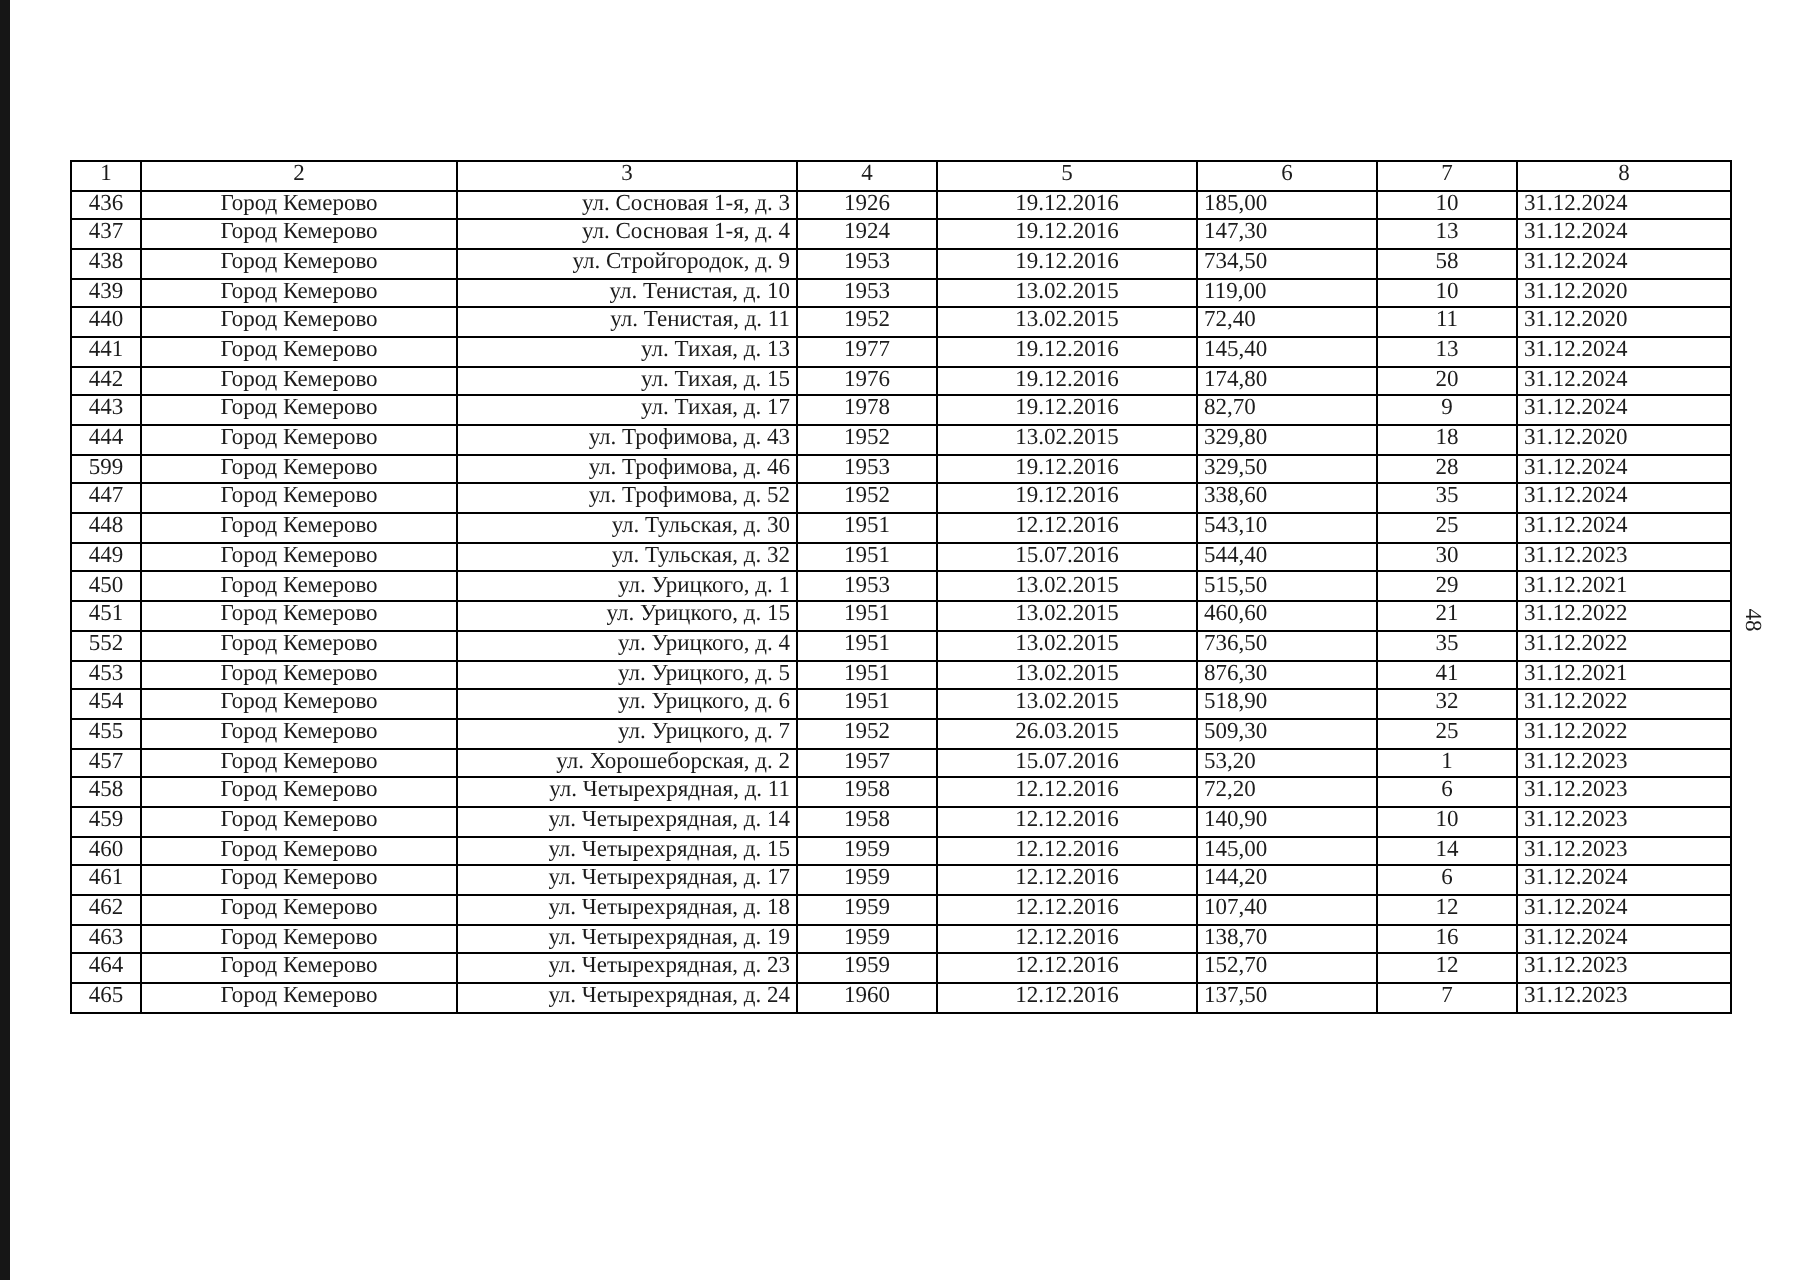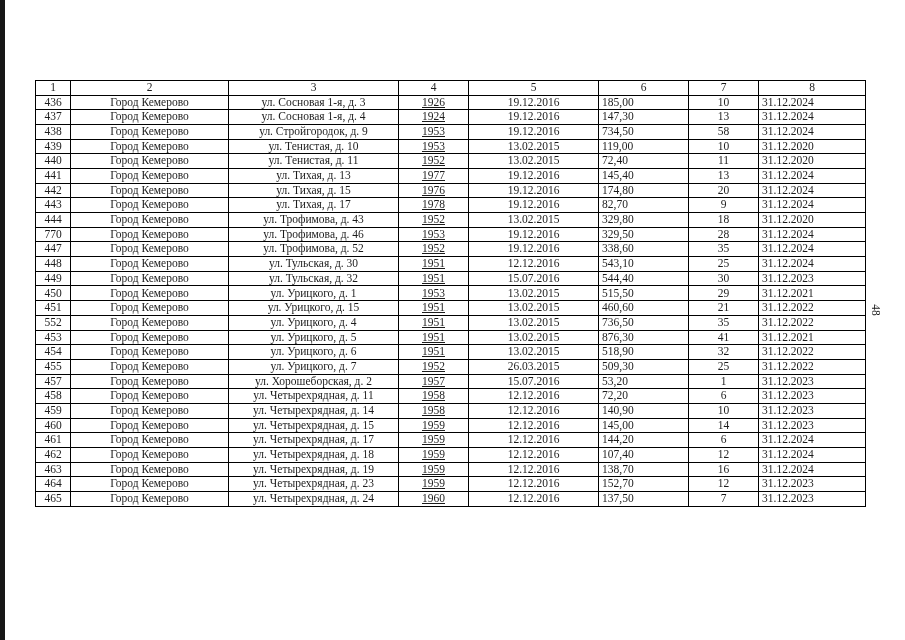--- a/index.html
+++ b/index.html
@@ -51,22 +51,22 @@
   col.w2 { width: 158px; }
   col.w3 { width: 170px; }
   col.w4 { width: 70px; }
   col.w5 { width: 130px; }
   col.w6 { width: 90px; }
   col.w7 { width: 70px; }
   col.w8 { width: 107px; }
   
   td.c1 { text-align: center; }
   td.c2 { text-align: center; padding-left: 5px; }
-  td.c3 { text-align: center; padding-left: 5px; margin-top: 36px; }
-  td.c4 { text-align: center; text-decoration: underline; }
+  td.c3 { text-align: right; padding-left: 5px; margin-top: 36px; }
+  td.c4 { text-align: center; }
   td.c5 { text-align: center; }
   td.c6 { padding-right: 45px; }
   td.c7 { text-align: center; margin-top: 36px; }
   td.c8 { text-align: left; }
   .page-number {
     position: absolute;
     left: 866px;
     top: 300px;
     width: 20px;
     height: 20px;
@@ -191,21 +191,21 @@
     <td class="c1">444</td>
     <td class="c2">Город Кемерово</td>
     <td class="c3">ул. Трофимова, д. 43</td>
     <td class="c4">1952</td>
     <td class="c5">13.02.2015</td>
     <td class="c6">329,80</td>
     <td class="c7">18</td>
     <td class="c8">31.12.2020</td>
   </tr>
         <tr>
-    <td class="c1">770</td>
+    <td class="c1">599</td>
     <td class="c2">Город Кемерово</td>
     <td class="c3">ул. Трофимова, д. 46</td>
     <td class="c4">1953</td>
     <td class="c5">19.12.2016</td>
     <td class="c6">329,50</td>
     <td class="c7">28</td>
     <td class="c8">31.12.2024</td>
   </tr>
         <tr>
     <td class="c1">447</td>

